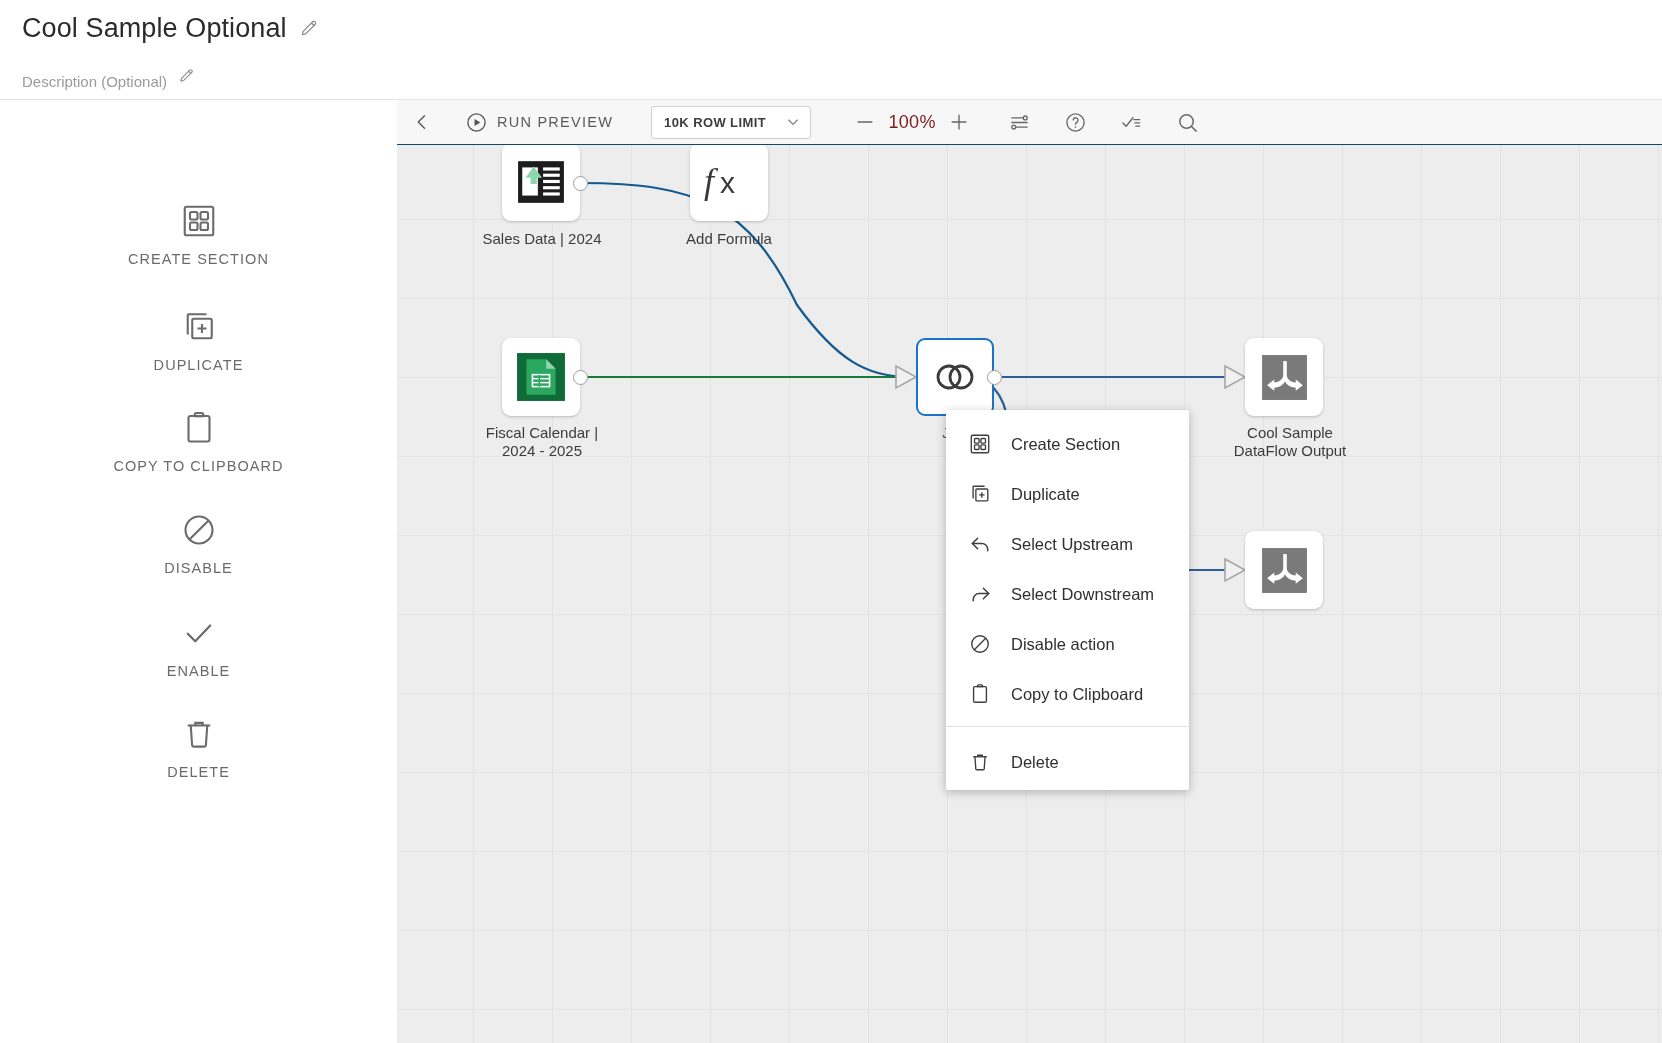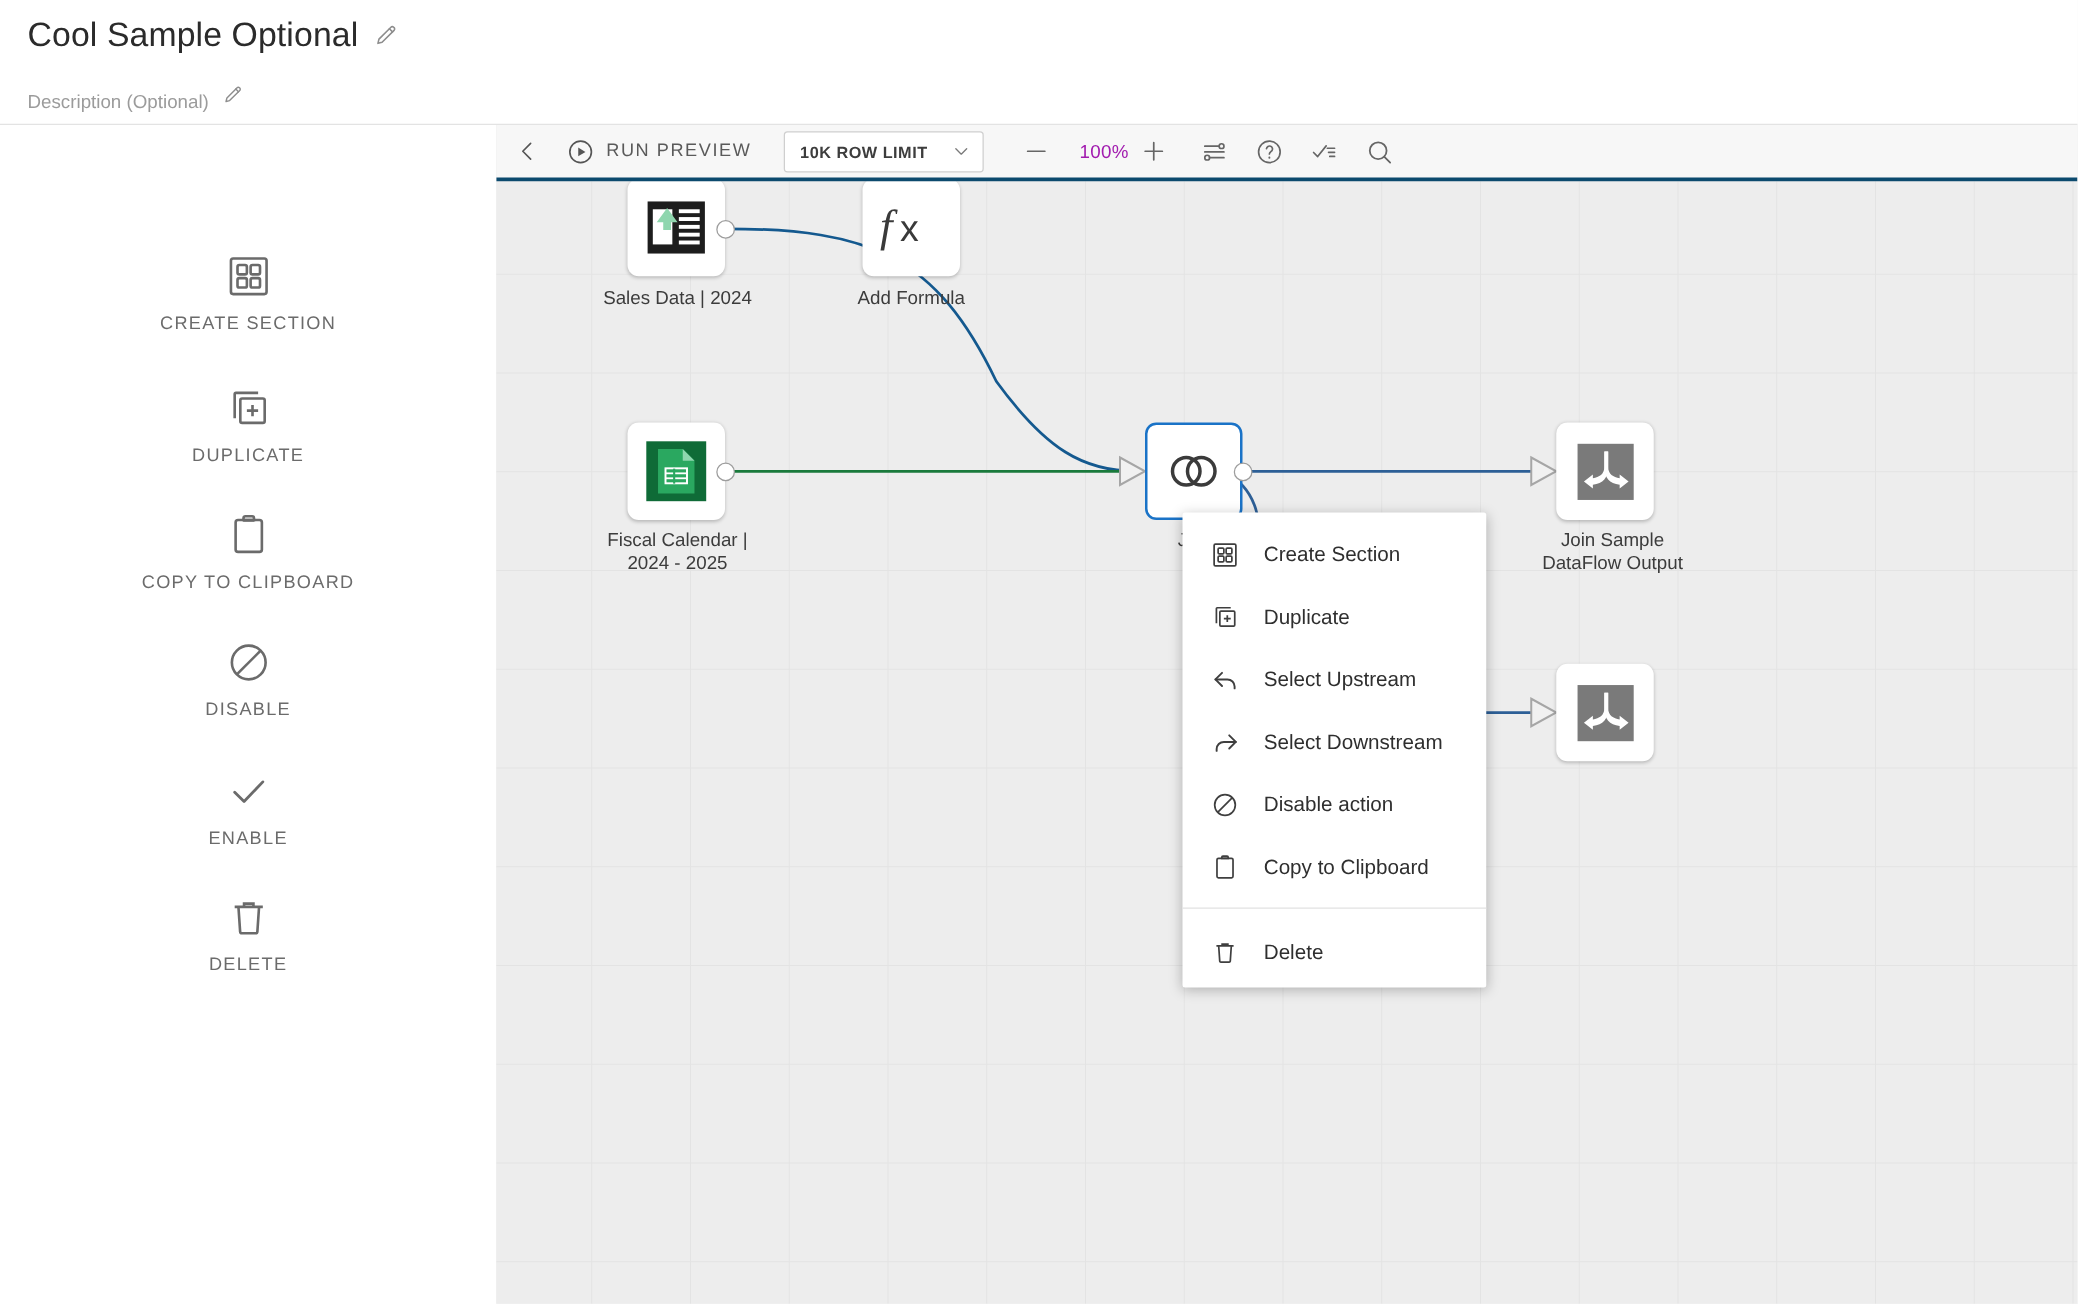--- a/index.html
+++ b/index.html
@@ -81,24 +81,24 @@
     height: 943px;
     background: #ededed;
     overflow: hidden;
   }
   #canvas-toolbar {
     position: absolute;
     left: 0; top: 0;
     width: 1265px;
     height: 45px;
     background: #f7f7f7;
-    border-bottom: 3px solid #0c4a6e;
+    border-bottom: 1px solid #0c4a6e;
     display: flex;
     align-items: center;
-    gap: 4px;
+    gap: 16px;
     z-index: 30;
   }
   .tb-btn {
     height: 45px;
     display: flex; align-items: center;
     gap: 9px;
     cursor: pointer;
     color: #555;
   }
   #tb-back { padding: 0 13px 0 15px; }
@@ -130,24 +130,24 @@
   }
   .zoom-group {
     display: flex; align-items: center; gap: 0; margin-left: 18px;
   }
   .icon-btn {
     width: 40px; height: 45px;
     display: flex; align-items: center; justify-content: center;
     cursor: pointer;
   }
   #zoom-level {
-    font-size: 15px;
-    color: #a21caf;
+    font-size: 18px;
+    color: #7f1d1d;
     min-width: 54px;
-    text-align: right;
+    text-align: center;
     letter-spacing: .3px;
   }
 
   
   #flow-canvas {
     position: absolute;
     left: 0; top: 45px;
     width: 1265px;
     height: 898px;
     background-color: #ededed;
@@ -455,21 +455,21 @@
     <div class="port" style="left:590px; top:225px"></div>
 
     <div class="node" style="left:848px; top:193px">
       <svg class="out-icon" viewBox="0 0 48 48">
         <rect x="2" y="2" width="44" height="44" fill="#7a7a7a"></rect>
         <path d="M23 8h3v12c0 6 4 8 9 9v-3l7 5.5-7 5.5v-3c-8-1-12-5-12-14z" fill="#ffffff"></path>
         <path d="M23 8h3v12c0 9-4 13-12 14v3l-7-5.5L14 26v3c5-1 9-3 9-9z" fill="#ffffff"></path>
       </svg>
     </div>
     <div class="node-label" style="left:793px; top:279px; width:200px">
-      <div>Join Sample</div>
+      <div>Cool Sample</div>
       <div>DataFlow Output</div>
     </div>
 
     <div class="node" style="left:848px; top:386px">
       <svg class="out-icon" viewBox="0 0 48 48">
         <rect x="2" y="2" width="44" height="44" fill="#7a7a7a"></rect>
         <path d="M23 8h3v12c0 6 4 8 9 9v-3l7 5.5-7 5.5v-3c-8-1-12-5-12-14z" fill="#ffffff"></path>
         <path d="M23 8h3v12c0 9-4 13-12 14v3l-7-5.5L14 26v3c5-1 9-3 9-9z" fill="#ffffff"></path>
       </svg>
     </div>

